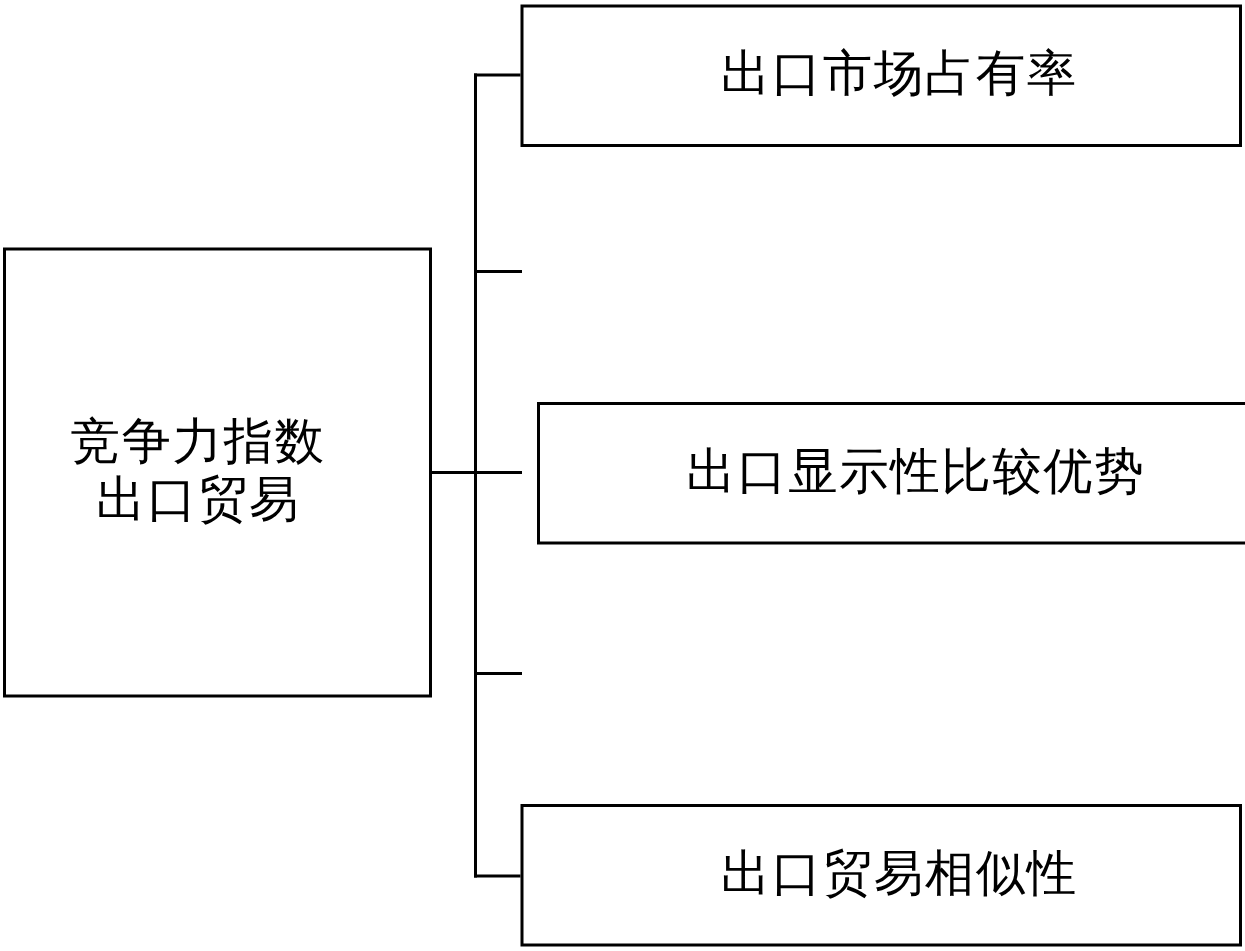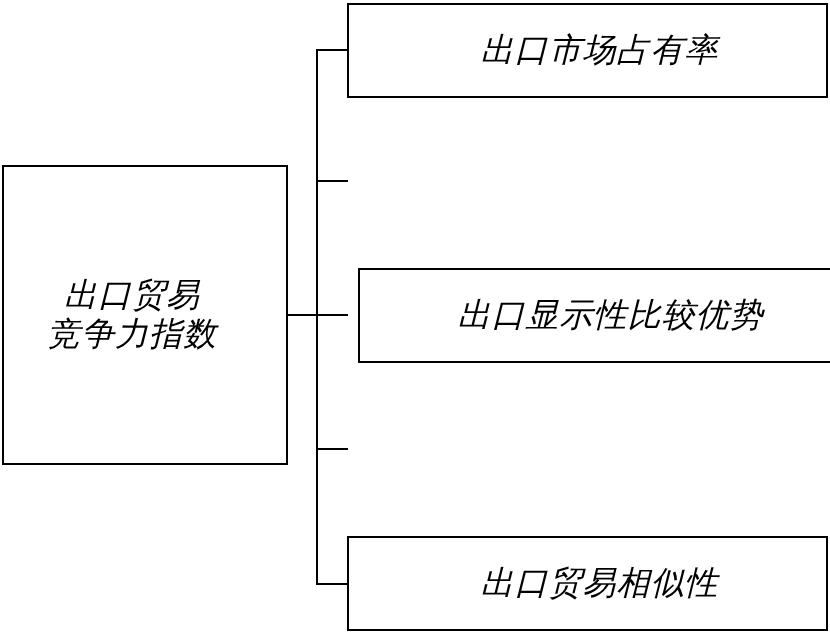--- a/index.html
+++ b/index.html
@@ -18,21 +18,20 @@
   }
   .node {
     position: absolute;
     box-sizing: border-box;
     border: 2px solid #000000;
     background: #ffffff;
     display: flex;
     align-items: center;
     justify-content: center;
     text-align: center;
-    font-style: italic;
   }
   .root-box {
     left: 2px;
     top: 165px;
     width: 286px;
     height: 300px;
     padding-right: 26px; 
   }
   .root-label {
     font-size: 33px;
@@ -87,22 +86,22 @@
   .cb4 { top: 448px; }
   .cb5 { top: 583px; }
 </style>
 </head>
 <body>
 
 <div id="stage">
 
   <div class="node root-box">
     <div class="root-label">
+      <span class="line">竞争力指数</span>
       <span class="line">出口贸易</span>
-      <span class="line">竞争力指数</span>
     </div>
   </div>
 
   <div class="conn conn-root"></div>
   <div class="conn conn-spine"></div>
   <div class="conn conn-branch cb1"></div>
   <div class="conn conn-branch cb2"></div>
   <div class="conn conn-branch cb3"></div>
   <div class="conn conn-branch cb4"></div>
   <div class="conn conn-branch cb5"></div>

